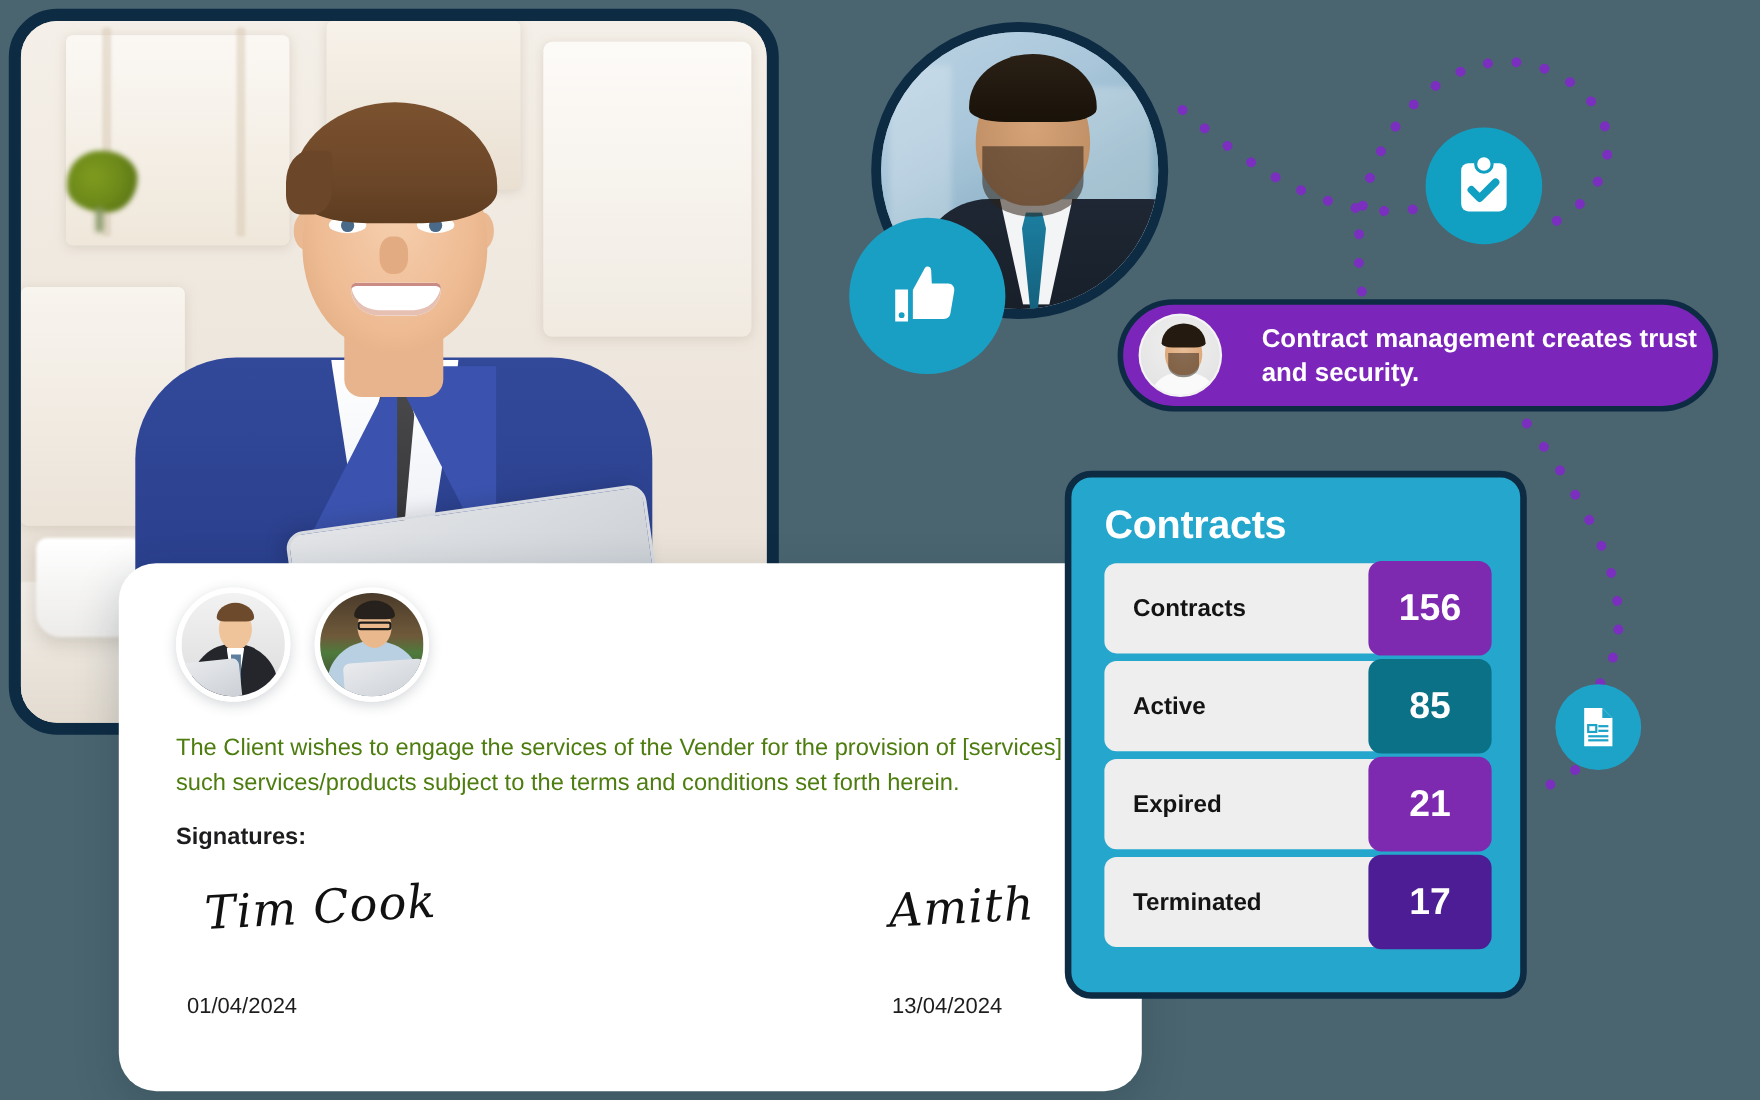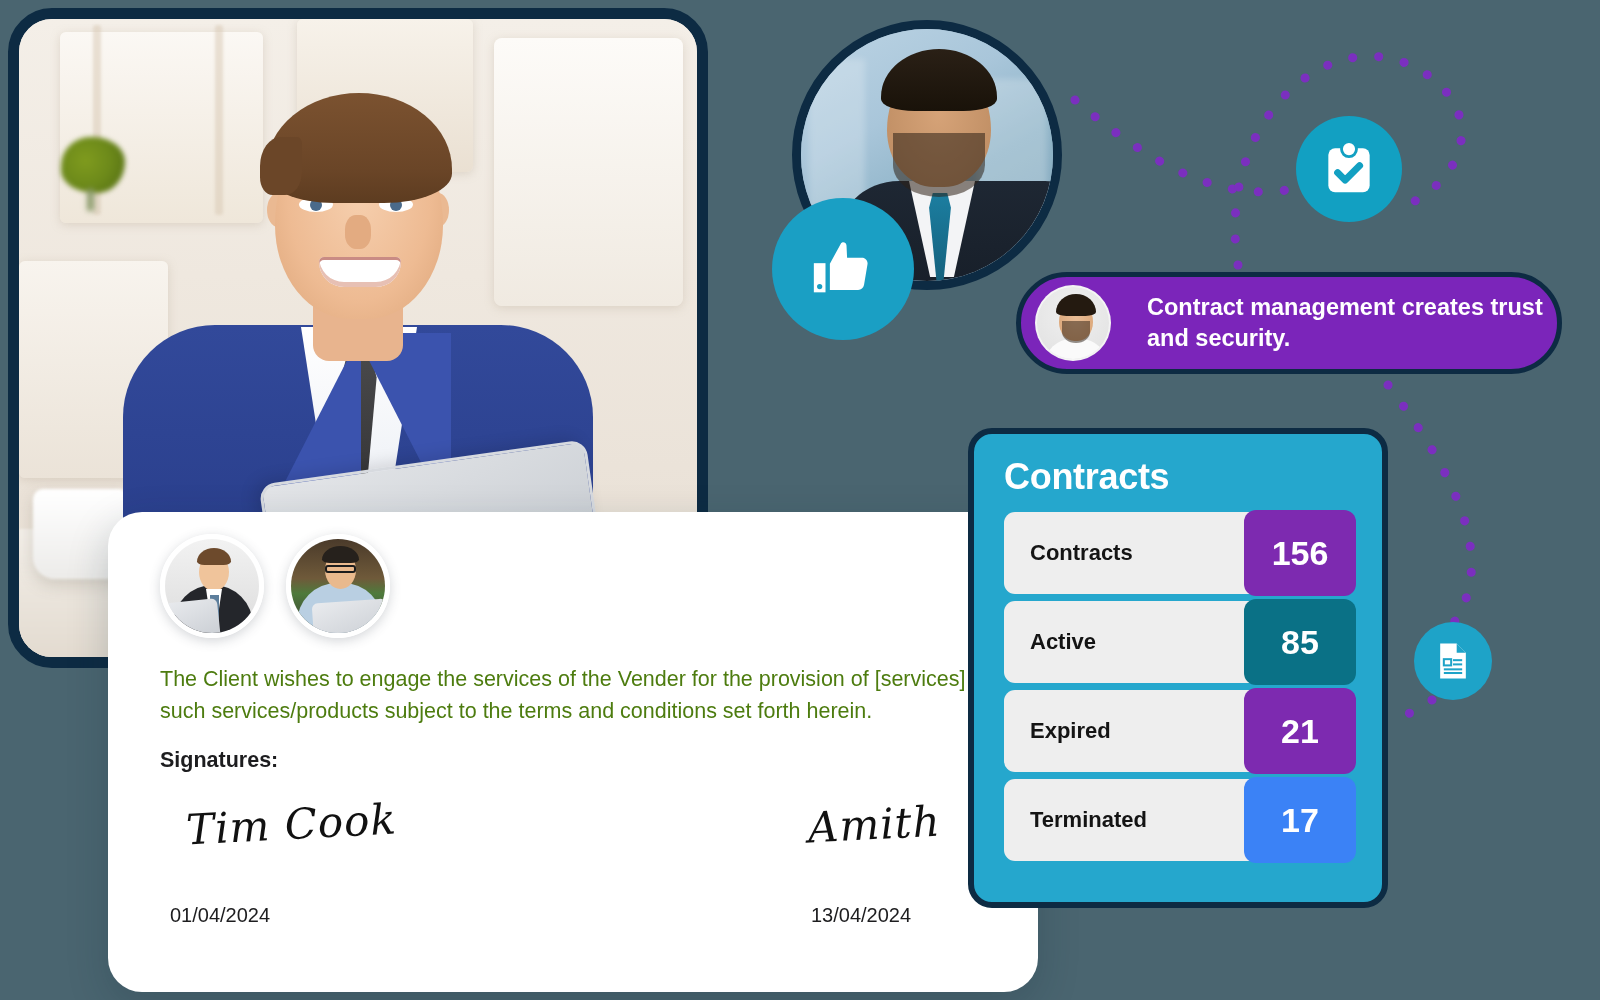--- a/index.html
+++ b/index.html
@@ -453,18 +453,18 @@
         <div class="c-row">
           <div class="c-label">Active</div>
           <div class="c-value" style="background: rgb(10, 113, 134);">85</div>
         </div>
         <div class="c-row">
           <div class="c-label">Expired</div>
           <div class="c-value" style="background: rgb(125, 42, 176);">21</div>
         </div>
         <div class="c-row">
           <div class="c-label">Terminated</div>
-          <div class="c-value" style="background: #3b82f6; text-align: right;">17</div>
+          <div class="c-value" style="background: #4c1d95; text-align: right;">17</div>
         </div>
       </div>
   </div>
 
 </div>
 
 </body></html>

